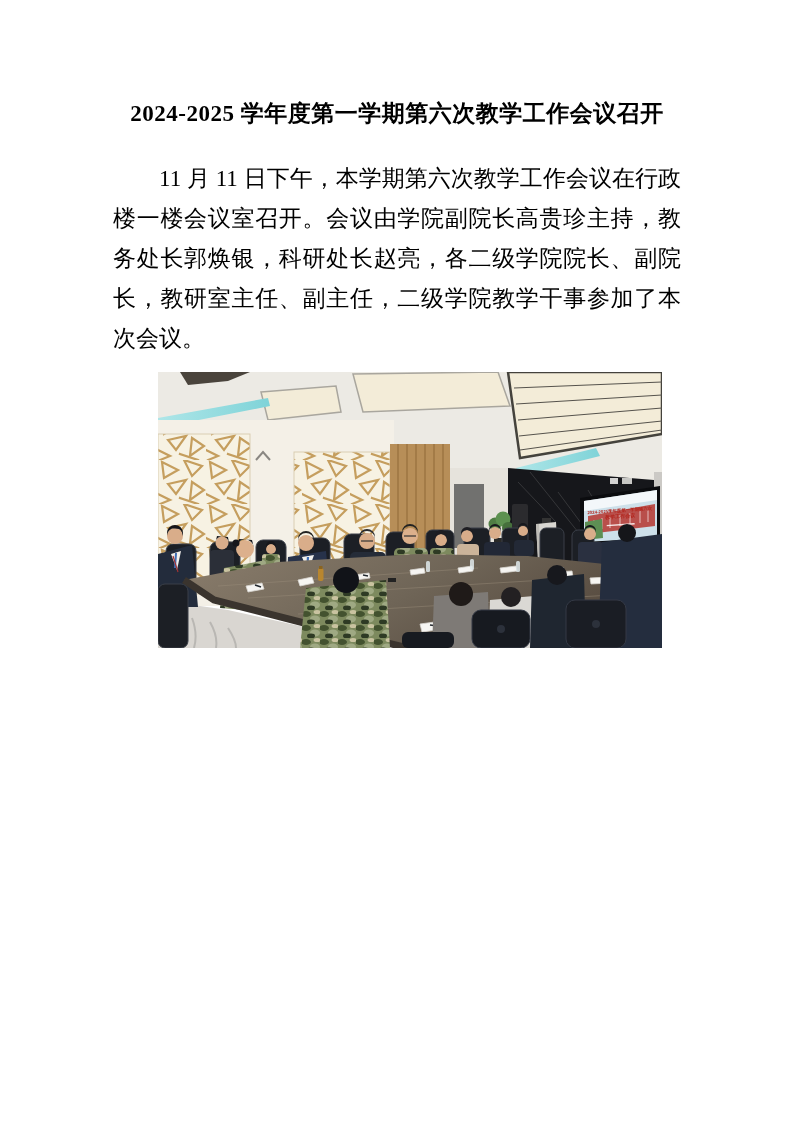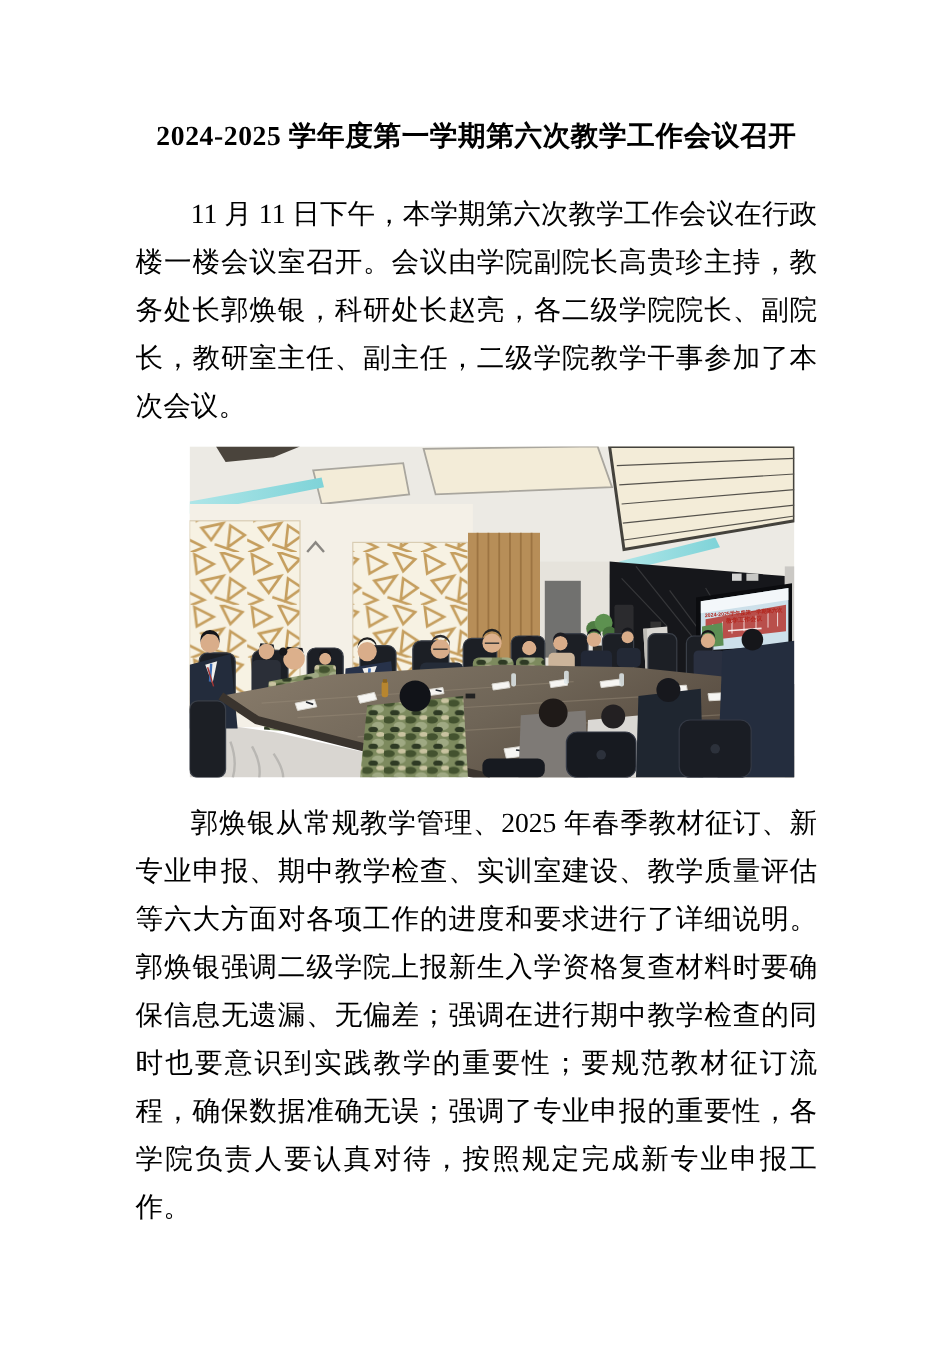--- a/index.html
+++ b/index.html
@@ -346,15 +346,14 @@
         </g>
         <rect x="244" y="260" width="52" height="16" rx="6" fill="#171a20"></rect>
         <rect x="314" y="238" width="58" height="38" rx="9" fill="#171a20" stroke="#343945"></rect>
         <rect x="408" y="228" width="60" height="48" rx="9" fill="#1a1d24" stroke="#343945"></rect>
         <circle cx="343" cy="257" r="4" fill="#2c313b"></circle>
         <circle cx="438" cy="252" r="4" fill="#2c313b"></circle>
       </g>
     </svg>
   </figure>
 
-  <p class="body-para para-2">郭焕银从常规教学管理、2025 年春季教材征订、新专业申报、期中教学检查、实训室建设、教学质量评估等六大方面对各项工作的进度和要求进行了详细说明。郭焕银强调二级学院上报新生入学资格复查材料时要确保信息无遗漏、无偏差；强调在进行期中教学检查的同时也要意识到实践教学的重要性；要规范教材征订流程，确保数据准确无误；强调了专业申报的重要性，各学院负责人要认真对待，按照规定完成新专业申报工作。</p>
 
 </div>
 
 </body></html>

